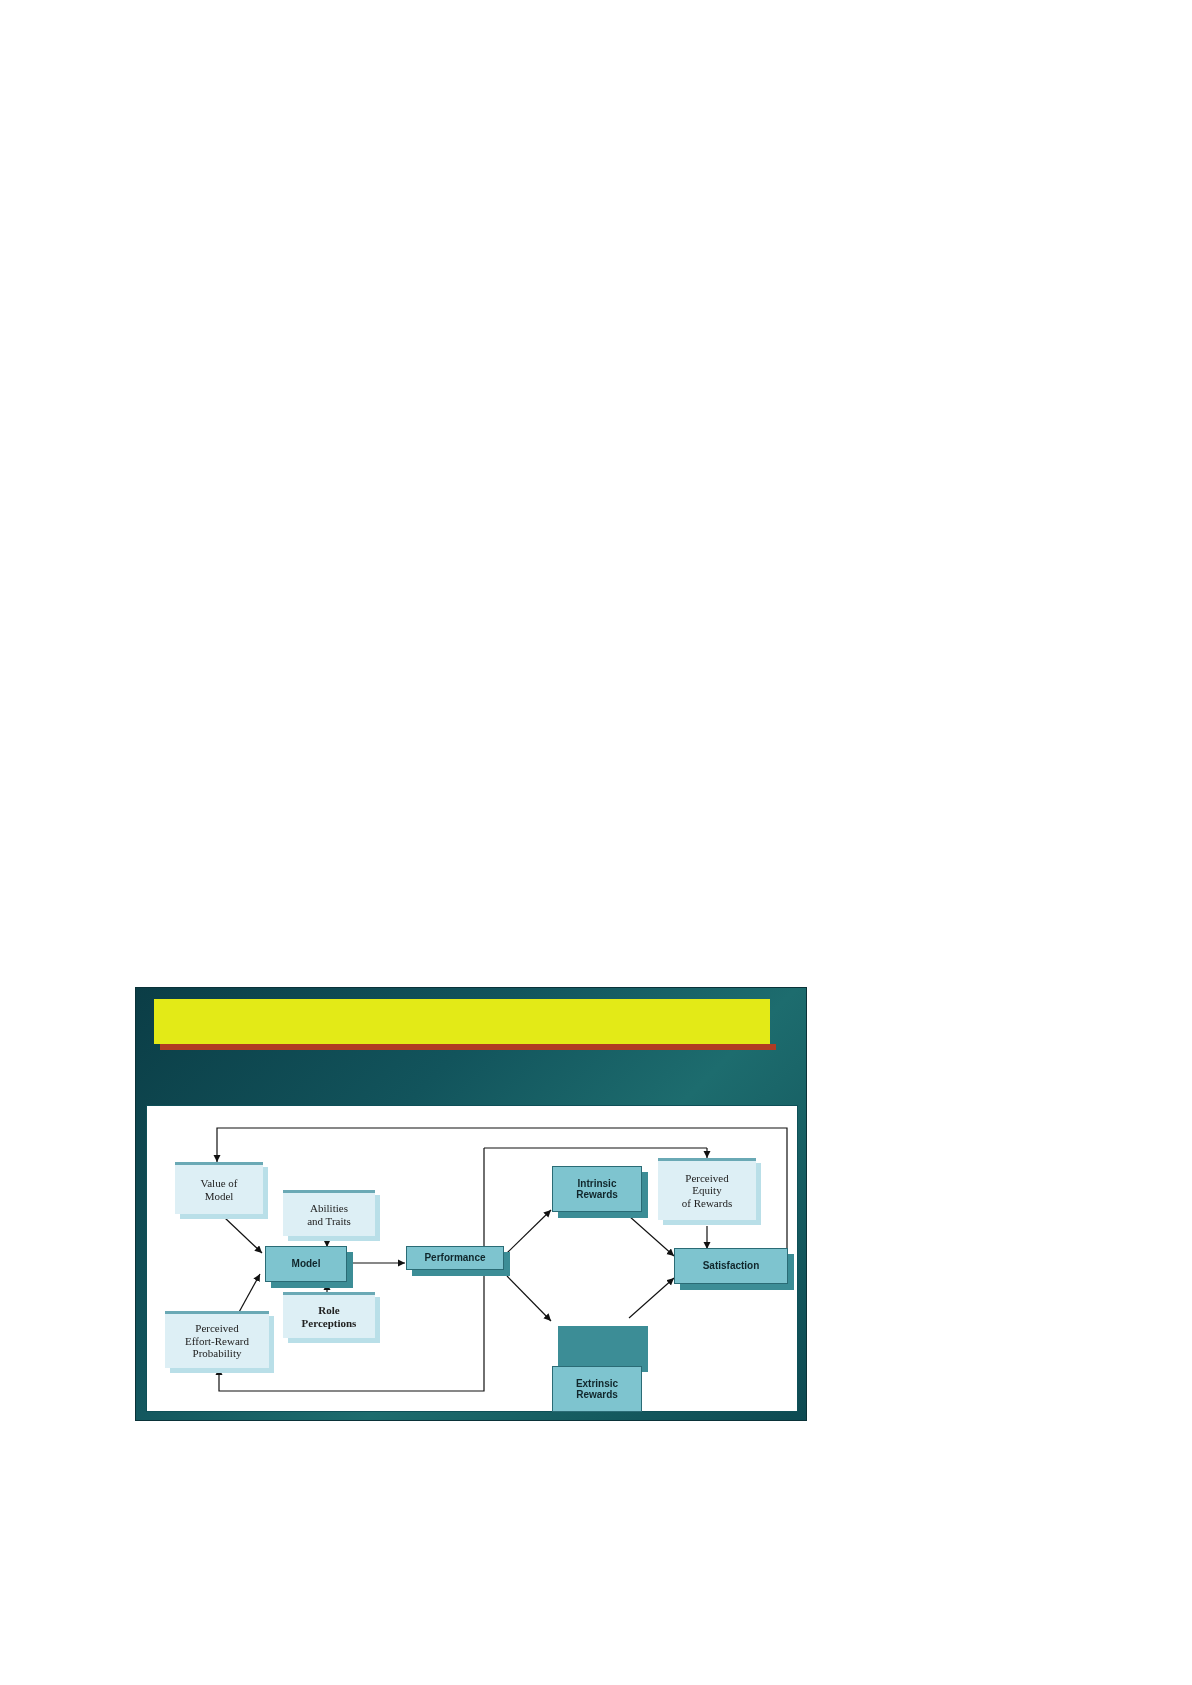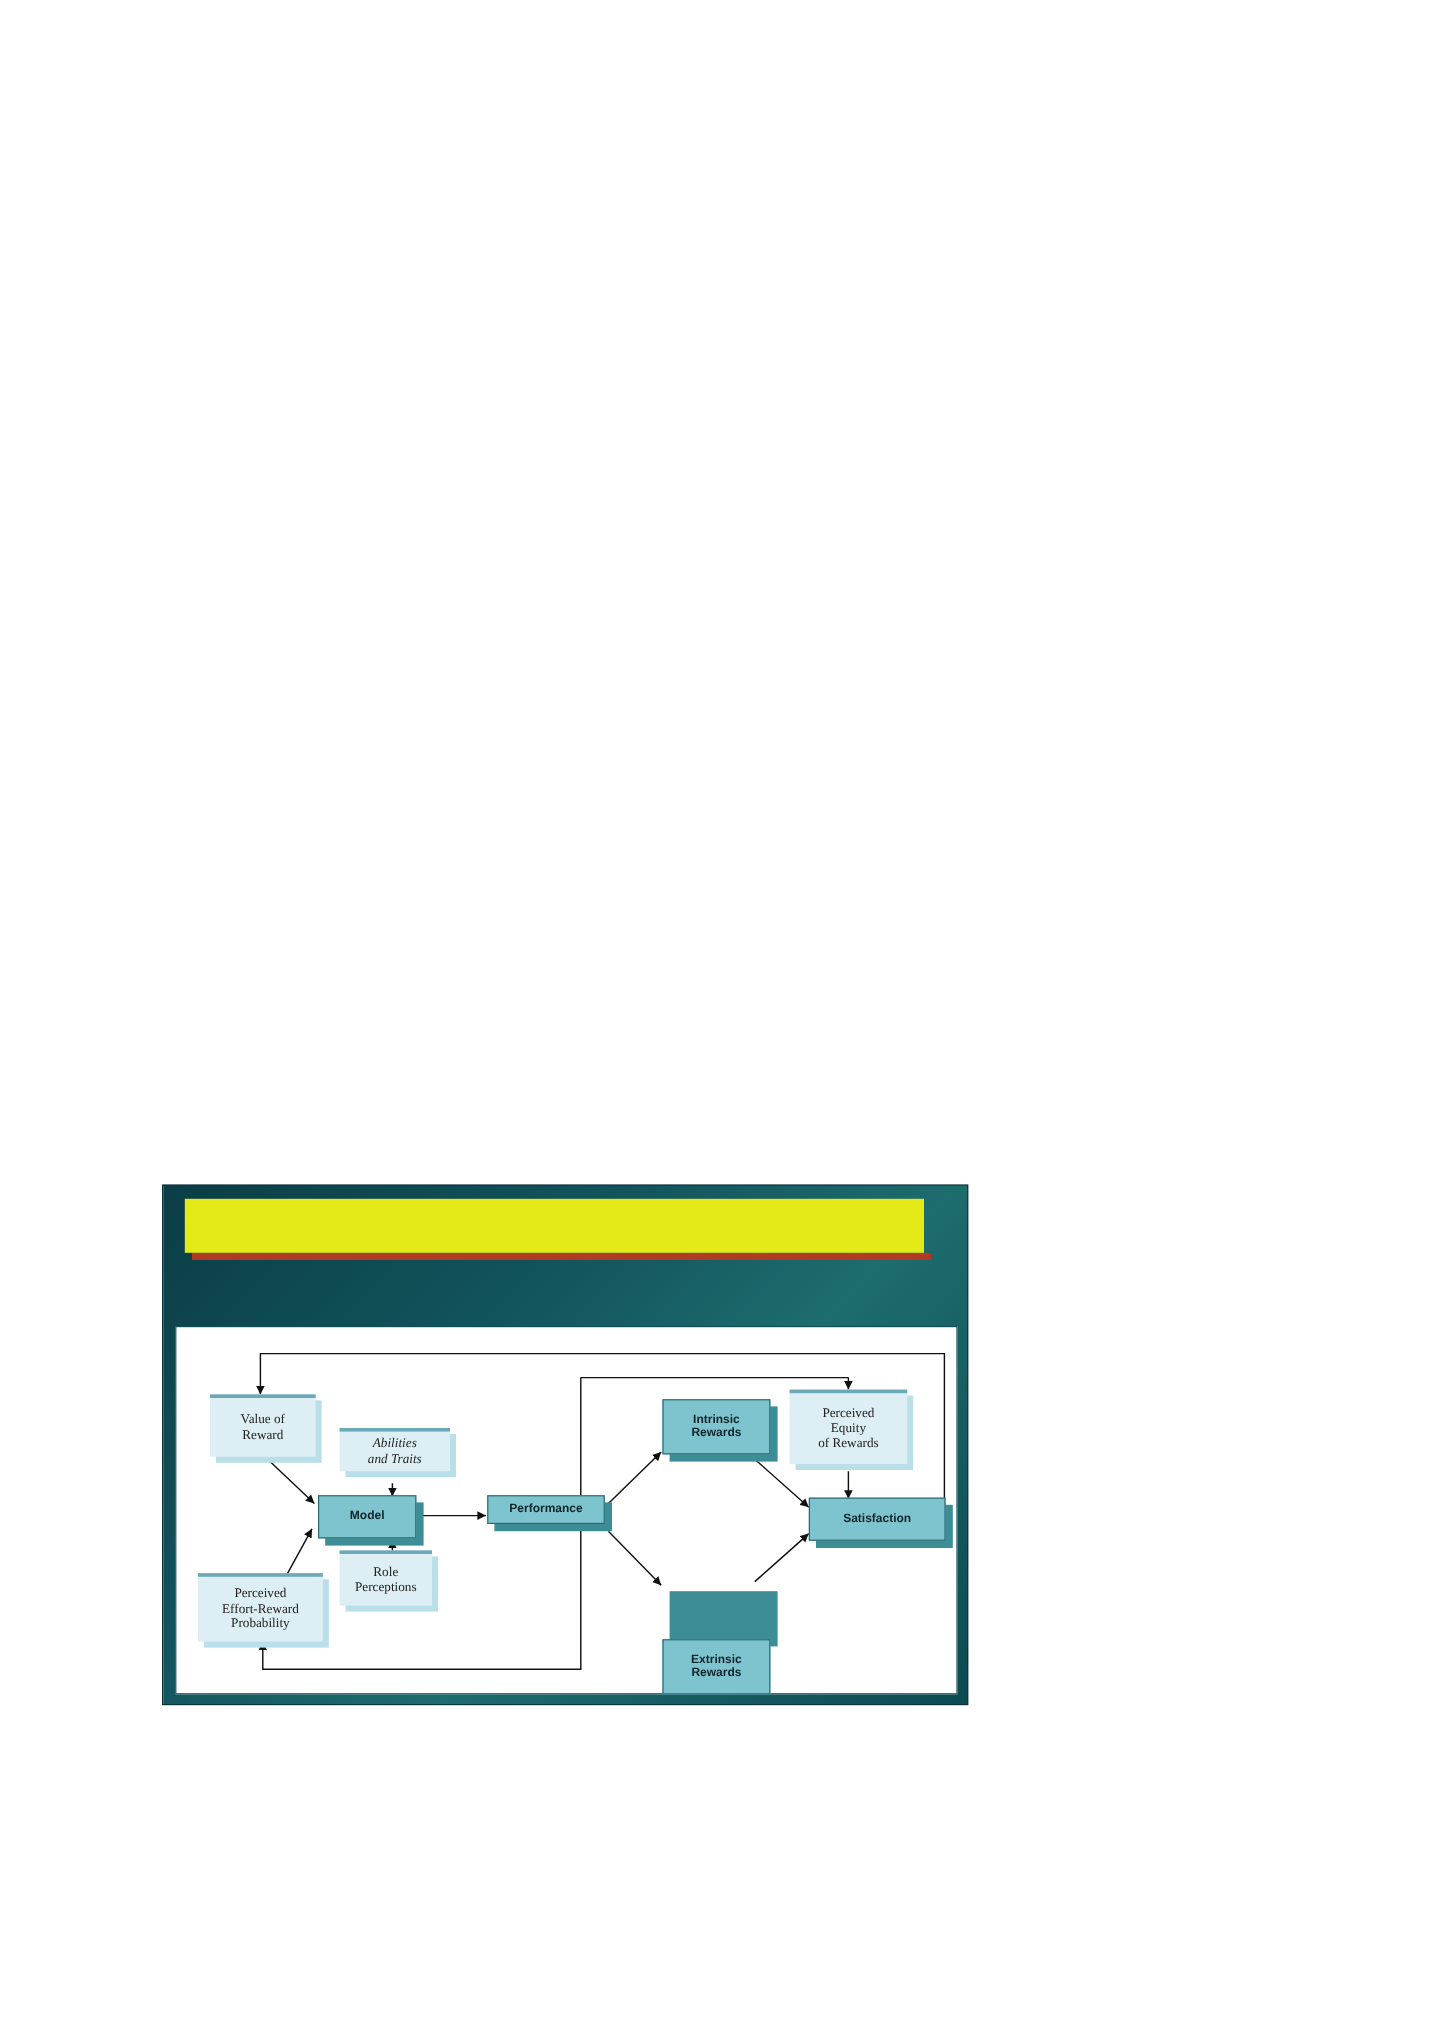--- a/index.html
+++ b/index.html
@@ -188,30 +188,30 @@
           <path d="M 337 42 L 560 42"></path>
         </g>
         <g stroke="#111111" stroke-width="1.2" fill="none" marker-end="url(#arrow)">
           <path d="M 560 42 L 560 52"></path>
         </g>
       </svg>
 
       <div class="node light" style="left:28px; top:56px; width:88px; height:52px;">
         <div class="shadow"></div>
         <div class="inner" style="white-space:pre-line;">Value of
-Reward</div>
-      </div>
-
-      <div class="node light" style="left:136px; top:84px; width:92px; height:36px;font-style:italic;">
+Model</div>
+      </div>
+
+      <div class="node light" style="left:136px; top:84px; width:92px; height:46px;">
         <div class="shadow"></div>
         <div class="inner" style="white-space:pre-line;">Abilities
 and Traits</div>
       </div>
 
-      <div class="node light" style="left:136px; top:186px; width:77px; height:46px;">
+      <div class="node light" style="left:136px; top:186px; width:92px; height:46px;font-weight:bold;">
         <div class="shadow"></div>
         <div class="inner" style="white-space:pre-line;">Role
 Perceptions</div>
       </div>
 
       <div class="node light" style="left:18px; top:205px; width:104px; height:57px;">
         <div class="shadow"></div>
         <div class="inner" style="white-space:pre-line;">Perceived
 Effort-Reward
 Probability</div>

